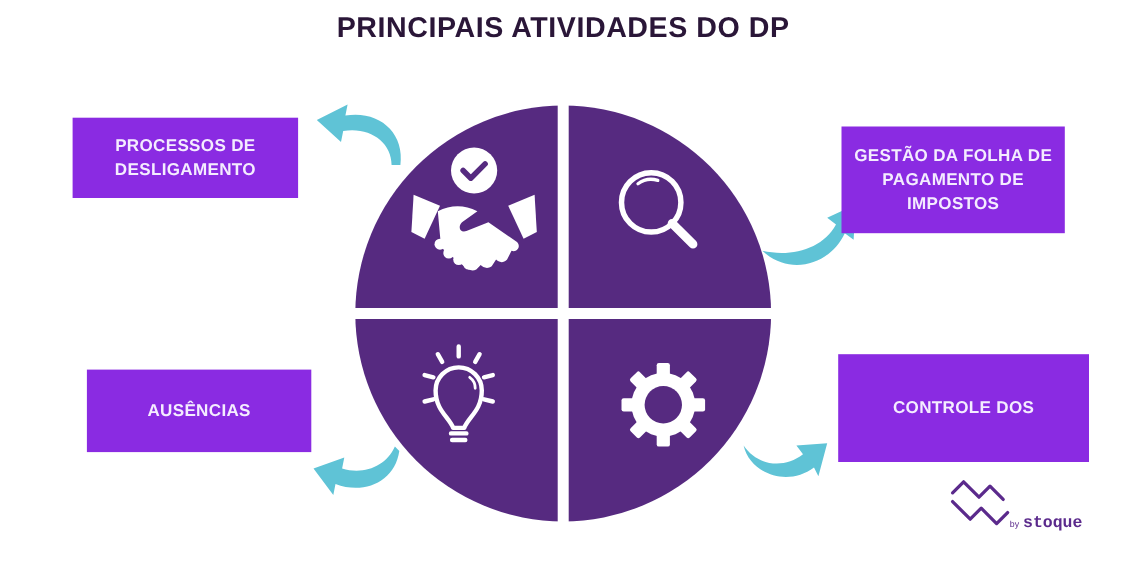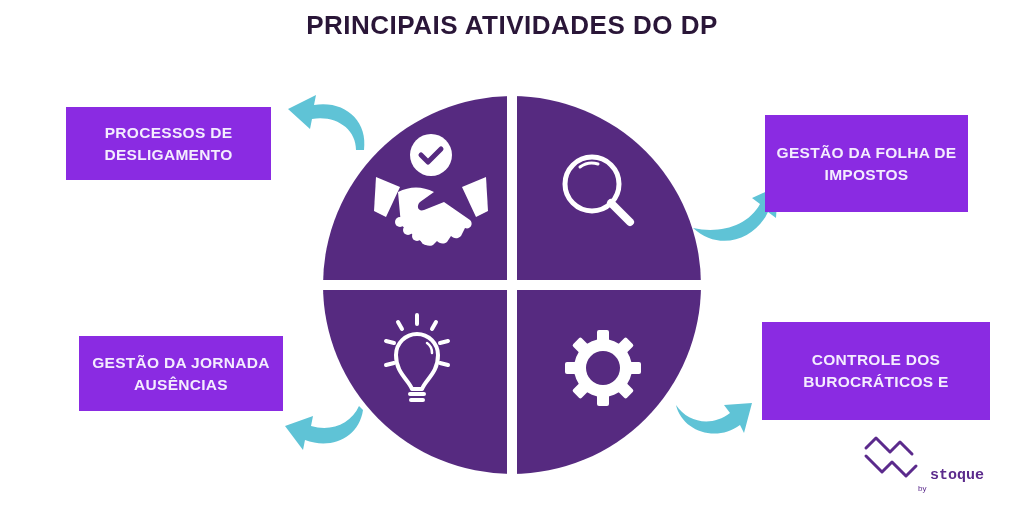--- a/index.html
+++ b/index.html
@@ -7,21 +7,21 @@
          font-family:"Liberation Sans", "DejaVu Sans", sans-serif; }
   .title { position:absolute; left:0; top:10px; width:1024px; text-align:center;
            font-size:26px; font-weight:bold; color:#2a1638; letter-spacing:0.5px; }
   .box { position:absolute; background:#8a2be2; color:#f4ecff; font-weight:bold;
          text-align:center; font-size:15.5px; line-height:22px; display:flex;
          flex-direction:column; justify-content:center; align-items:center; letter-spacing:0.3px; }
   .box span { display:block; white-space:nowrap; }
   #diagram { position:absolute; left:0; top:0; }
   .logo { position:absolute; left:858px; top:428px; width:150px; height:60px; }
   .logo-word { position:absolute; left:56px; top:0px; font-size:38px; font-weight:bold; color:#5b2a8c; letter-spacing:-1px; }
-  .logo-by { position:absolute; left:60px; top:56px; font-size:8px; color:#5b2a8c; }
+  .logo-by { position:absolute; left:60px; top:44px; font-size:8px; color:#5b2a8c; }
   .logo-sub { position:absolute; left:72px; top:39px; font-size:15px; font-weight:bold; color:#5b2a8c;font-family:Liberation Mono, monospace; }
 </style>
 </head>
 <body>
 
 <div class="title">PRINCIPAIS ATIVIDADES DO DP</div>
 
 <svg id="diagram" width="1024" height="512" viewBox="0 0 1024 512">
 
   <defs>
@@ -85,29 +85,28 @@
   </g>
 </svg>
 
 <div class="box" style="left:66px;top:107px;width:205px;height:73px;">
   <span>PROCESSOS DE</span>
   <span>DESLIGAMENTO</span>
 </div>
 
 <div class="box" style="left:765px;top:75px;width:203px;height:97px;margin-top:40px;">
   <span>GESTÃO DA FOLHA DE</span>
+  <span>PAGAMENTO DE</span>
   <span>IMPOSTOS</span>
 </div>
 
 <div class="box" style="left:79px;top:336px;width:204px;height:75px;">
-  <span>GESTÃO DA JORNADA</span>
   <span>AUSÊNCIAS</span>
 </div>
 
 <div class="box" style="left:762px;top:322px;width:228px;height:98px;">
   <span>CONTROLE DOS</span>
-  <span>BUROCRÁTICOS E</span>
 </div>
 
 <div class="logo">
   <span class="logo-by">by</span>
   <span class="logo-sub">stoque</span>
 </div>
 
 </body></html>

